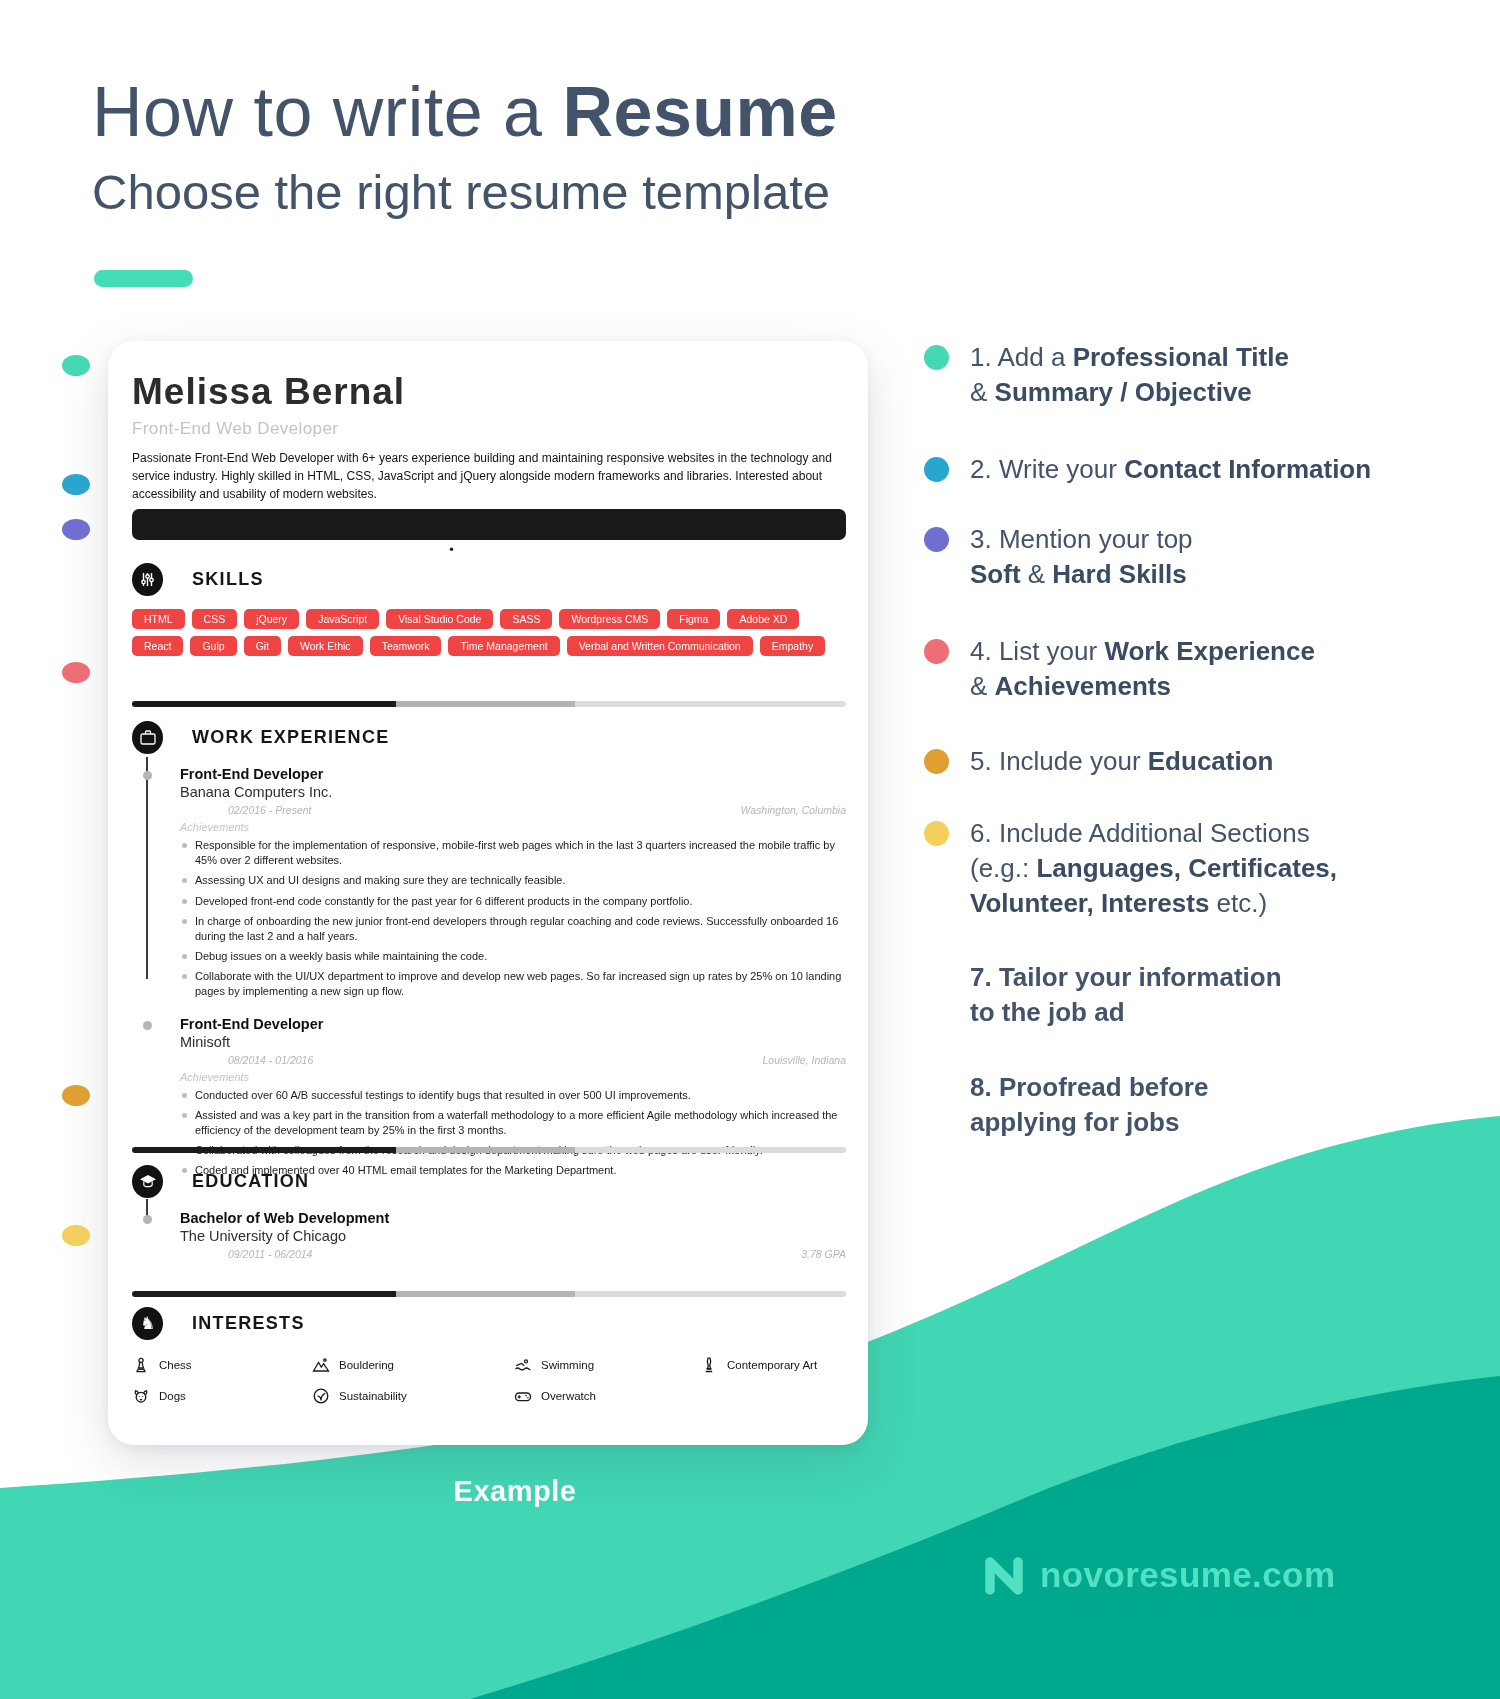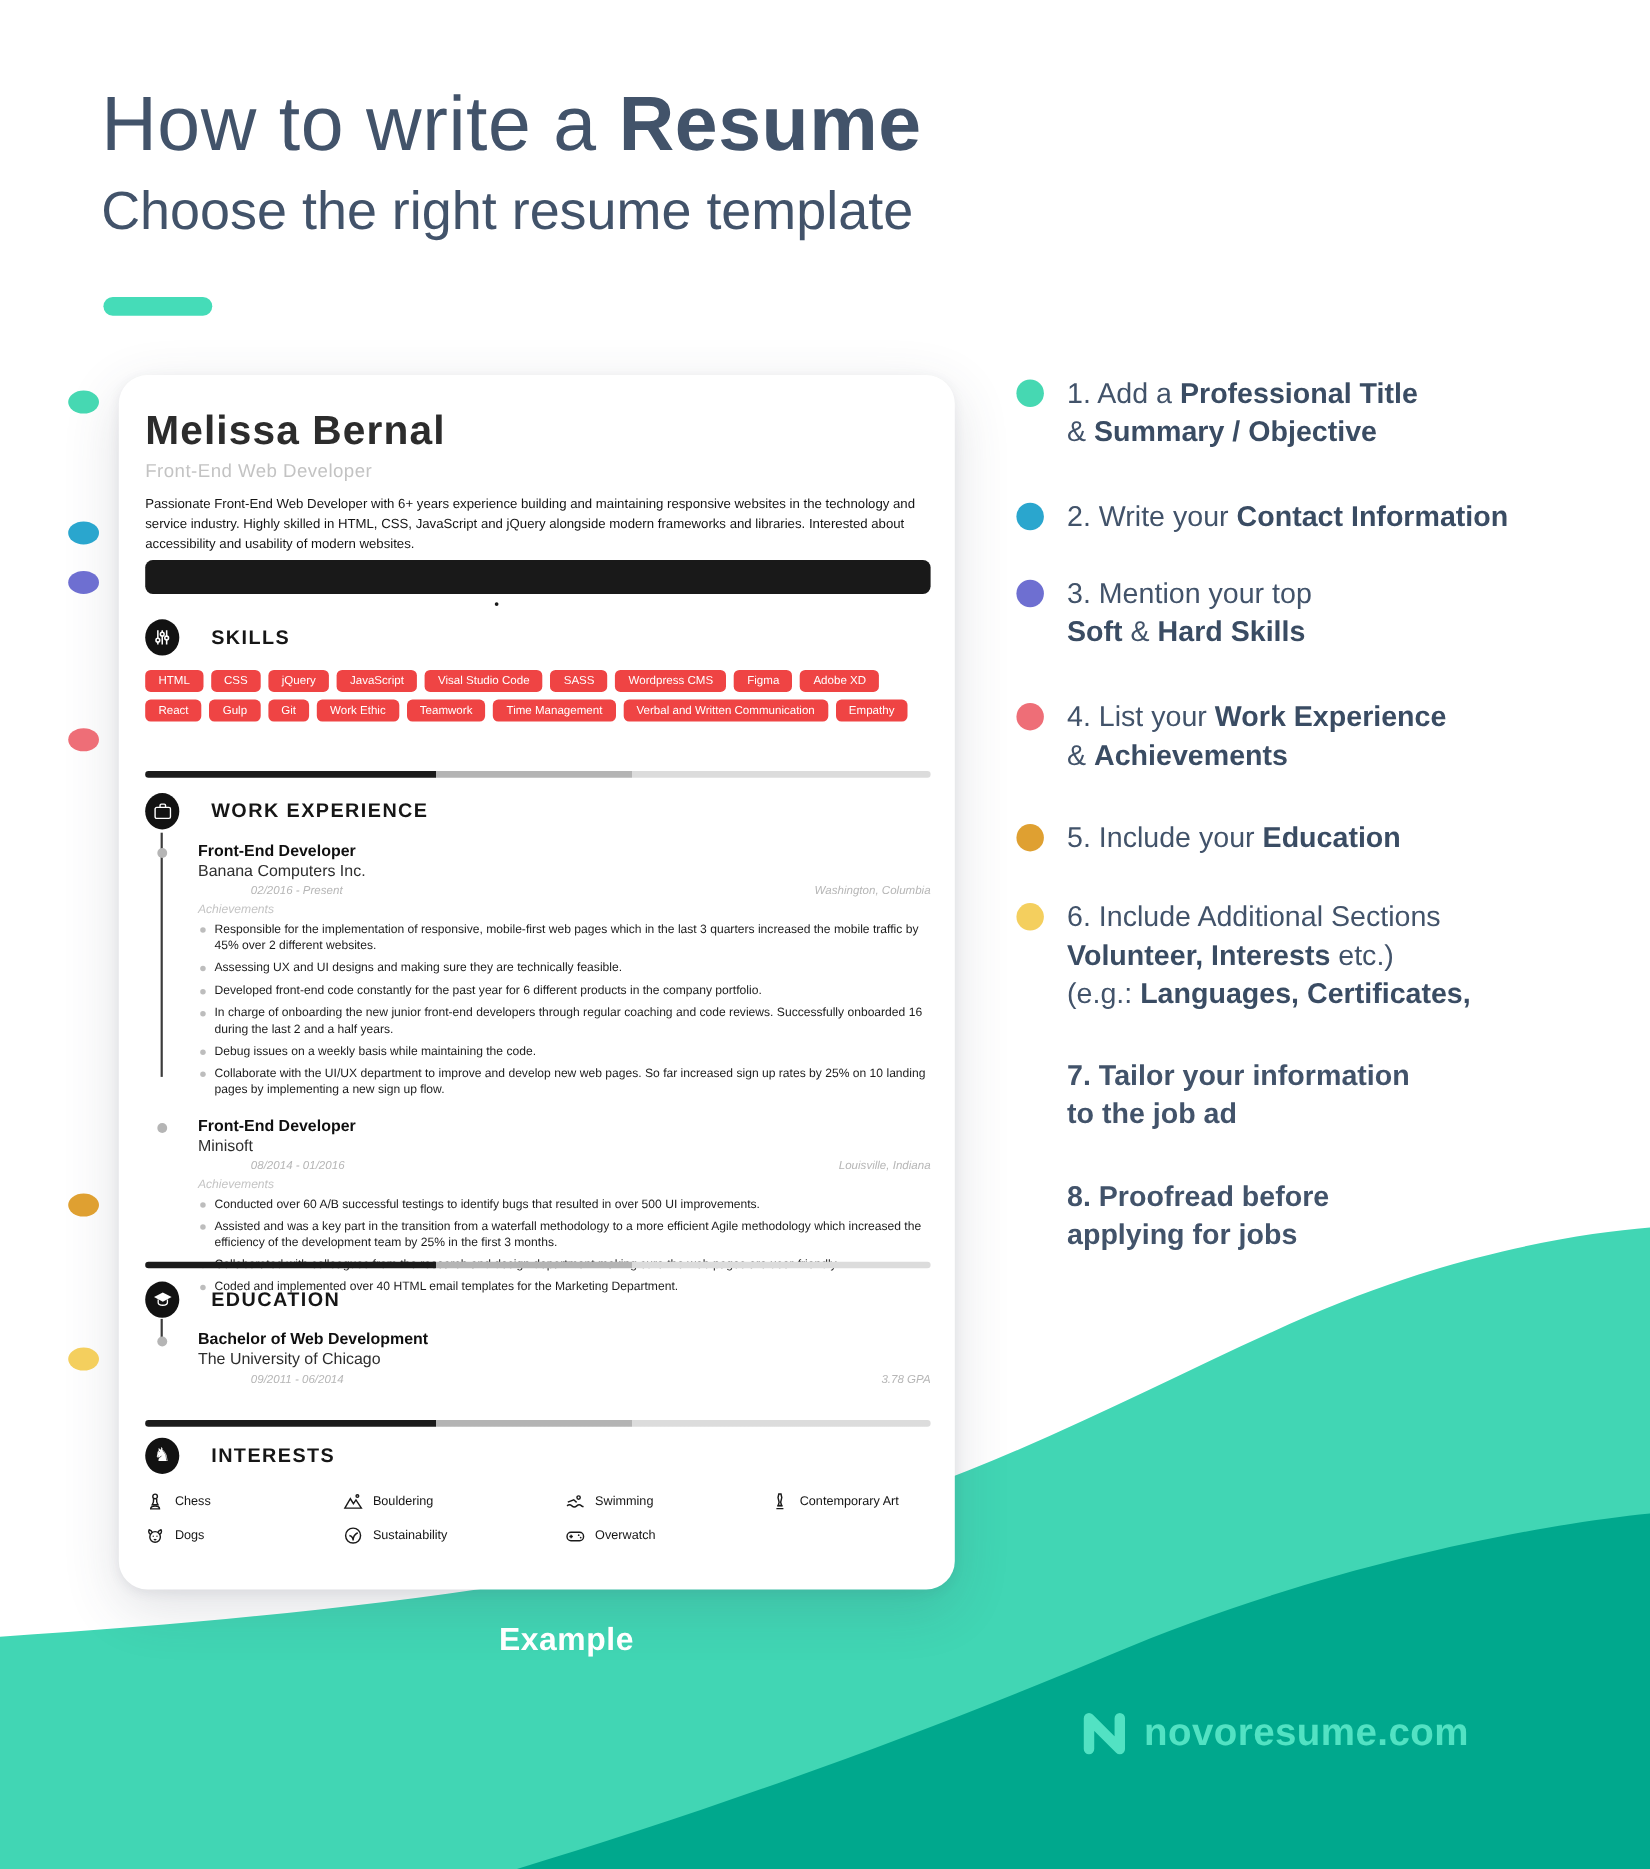--- a/index.html
+++ b/index.html
@@ -335,22 +335,22 @@
   <div class="tip t5">
     <span class="tip-dot" style="background: rgb(223, 160, 49);"></span>
     <div class="tip-body">
       <div><span>5. Include your </span><b>Education</b></div>
     </div>
   </div>
   <div class="tip t6">
     <span class="tip-dot" style="background: rgb(244, 207, 94);"></span>
     <div class="tip-body">
       <div><span>6. Include Additional Sections</span></div>
+      <div><span>(e.g.: </span><b>Languages, Certificates,</b></div>
       <div><b>Volunteer, Interests</b><span> etc.)</span></div>
-      <div><span>(e.g.: </span><b>Languages, Certificates,</b></div>
     </div>
   </div>
   <div class="tip t7 no-dot">
     <div class="tip-body">
       <div><span>7. Tailor your information</span></div>
       <div><span>to the job ad</span></div>
     </div>
   </div>
   <div class="tip t8 no-dot">
     <div class="tip-body">

